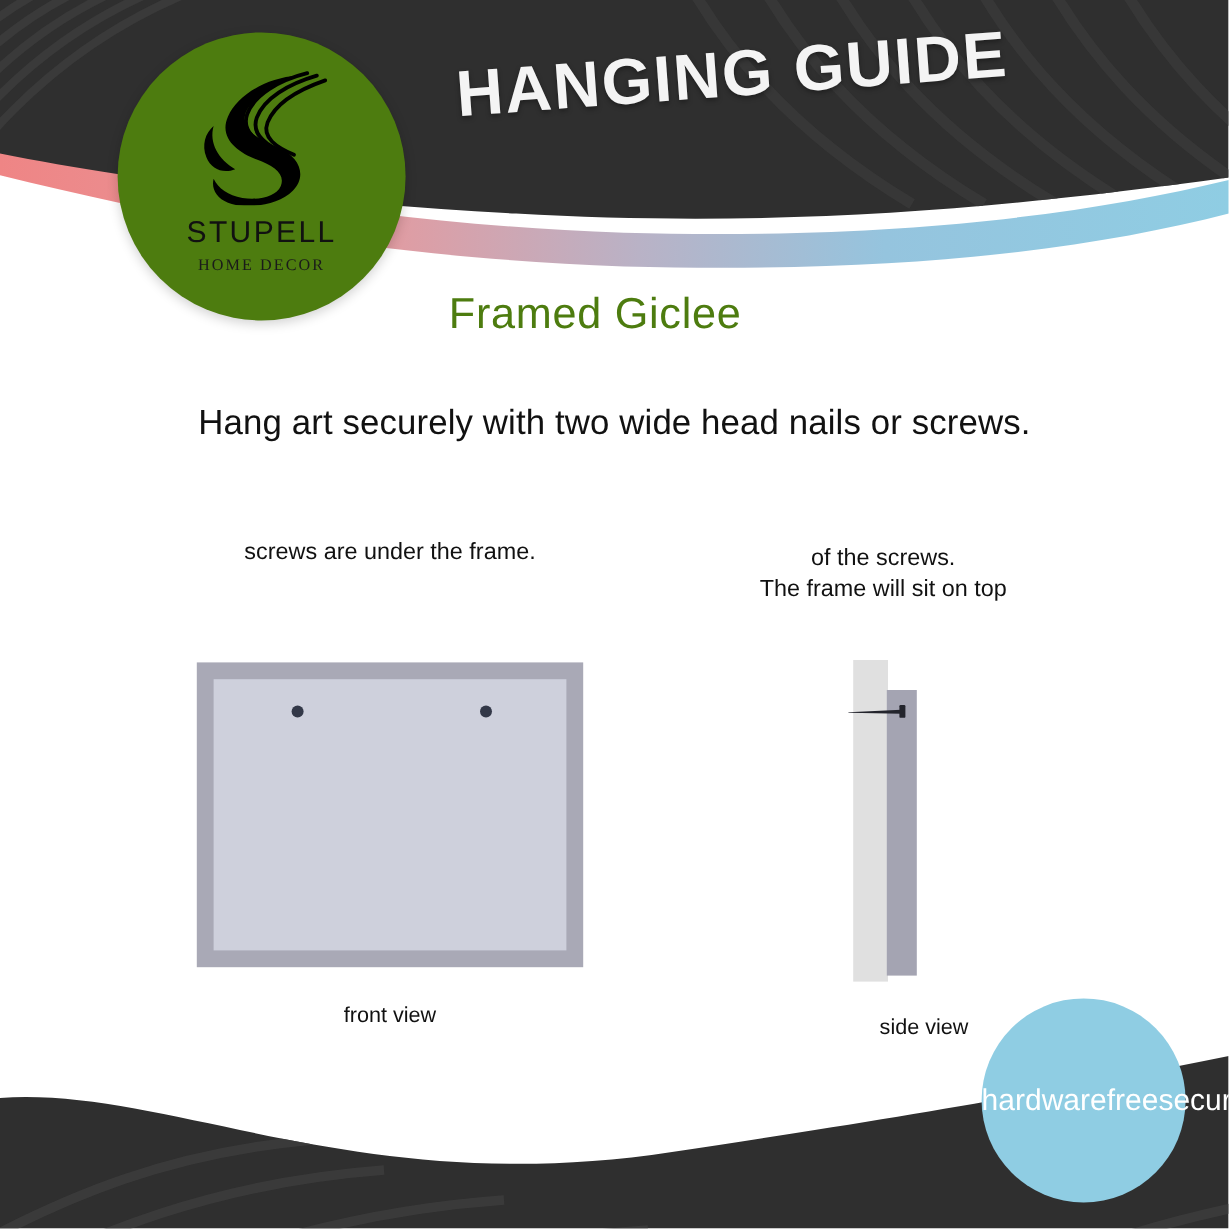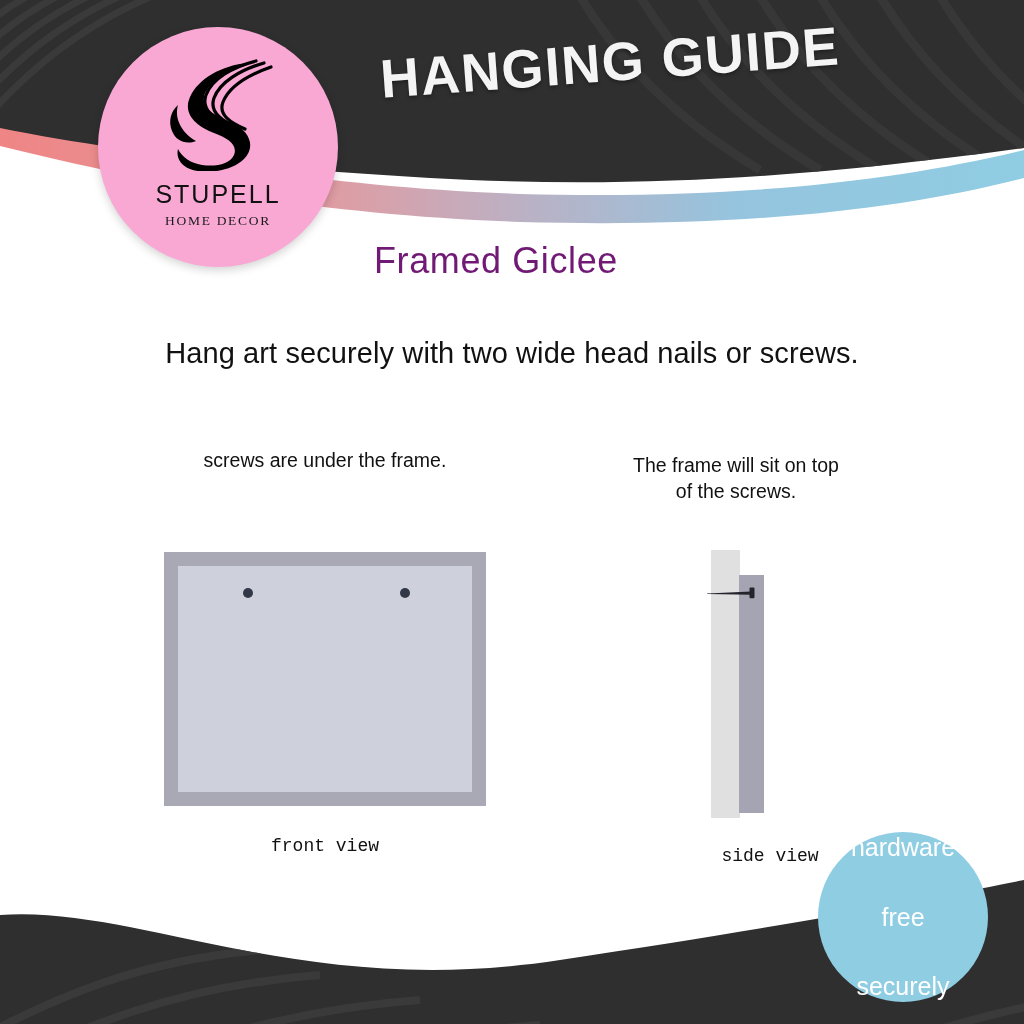--- a/index.html
+++ b/index.html
@@ -11,21 +11,21 @@
     position:relative;
   }
   .page{position:relative;width:1024px;height:1024px;overflow:hidden;background:#fff;}
 
   
   .wave-layer{position:absolute;left:0;top:0;width:1024px;height:1024px;pointer-events:none;}
 
   
   .logo-badge{
     position:absolute;left:98px;top:27px;width:240px;height:240px;
-    background:#f9a8d4;border-radius:50%;
+    background:#4d7c0f;border-radius:50%;
     box-shadow:0 3px 10px rgba(0,0,0,0.18);
     display:flex;flex-direction:column;align-items:center;justify-content:flex-start;
     z-index:5;
   }
   .logo-mark{width:128px;height:118px;margin-top:26px;}
   .logo-word{
     font-size:25px;letter-spacing:2.0px;color:#111;margin-top:9px;
     font-family:"Liberation Sans", sans-serif;font-weight:400;
   }
   .logo-sub{
@@ -40,21 +40,21 @@
     color:#f4f4f4;
     font-size:54px;font-weight:700;letter-spacing:1.5px;
     font-family:"Liberation Sans", sans-serif;
     text-shadow:0 2px 4px rgba(0,0,0,0.35);
     white-space:nowrap;z-index:4;
   }
 
   
   .product-title{
     position:absolute;left:374px;top:240px;
-    font-size:36px;color:#701a75;font-weight:300;letter-spacing:0.6px;
+    font-size:36px;color:#4d7c0f;font-weight:300;letter-spacing:0.6px;
     font-family:"Liberation Sans", sans-serif;white-space:nowrap;
   }
 
   
   .main-instruction{
     position:absolute;left:0;top:337px;width:1024px;text-align:center;
     font-size:29px;color:#111;font-weight:400;letter-spacing:0.1px;
     font-family:"Liberation Sans", sans-serif;
   }
 
@@ -94,30 +94,30 @@
   .side-frame{
     position:absolute;left:39px;top:35px;width:25px;height:238px;
     background:#a4a4b2;
   }
   .side-nail{position:absolute;left:5px;top:46px;width:60px;height:14px;}
 
   
   .view-label{
     position:absolute;text-align:center;color:#111;
     font-size:18px;font-weight:400;
-    font-family:Liberation Mono, monospace;
+    font-family:Liberation Sans, sans-serif;
   }
   .label-front{left:165px;top:836px;width:320px;}
   .label-side{left:676px;top:846px;width:188px;}
 
   
   .hw-badge{
     position:absolute;left:818px;top:832px;width:170px;height:170px;
     border-radius:50%;background:#8fcde3;
-    display:flex;flex-direction:column;align-items:center;justify-content:space-between;
+    display:flex;flex-direction:row;align-items:center;justify-content:flex-start;
     z-index:6;
   }
   .hw-badge span{
     display:block;color:#ffffff;font-size:25px;line-height:31px;
     font-weight:400;font-family:"Liberation Sans", sans-serif;text-align:center;
   }
 </style>
 </head>
 <body>
 
@@ -201,22 +201,22 @@
 
   <div class="product-title">Framed Giclee</div>
 
   <div class="main-instruction">Hang art securely with two wide head nails or screws.</div>
 
   <div class="caption caption-left">
     <div>screws are under the frame.</div>
   </div>
 
   <div class="caption caption-right">
+    <div>of the screws.</div>
     <div>The frame will sit on top</div>
-    <div>of the screws.</div>
   </div>
 
   <div class="front-frame">
     <div class="front-frame-inner">
       <div class="screw-dot left"></div>
       <div class="screw-dot right"></div>
     </div>
   </div>
 
   <div class="side-view">

